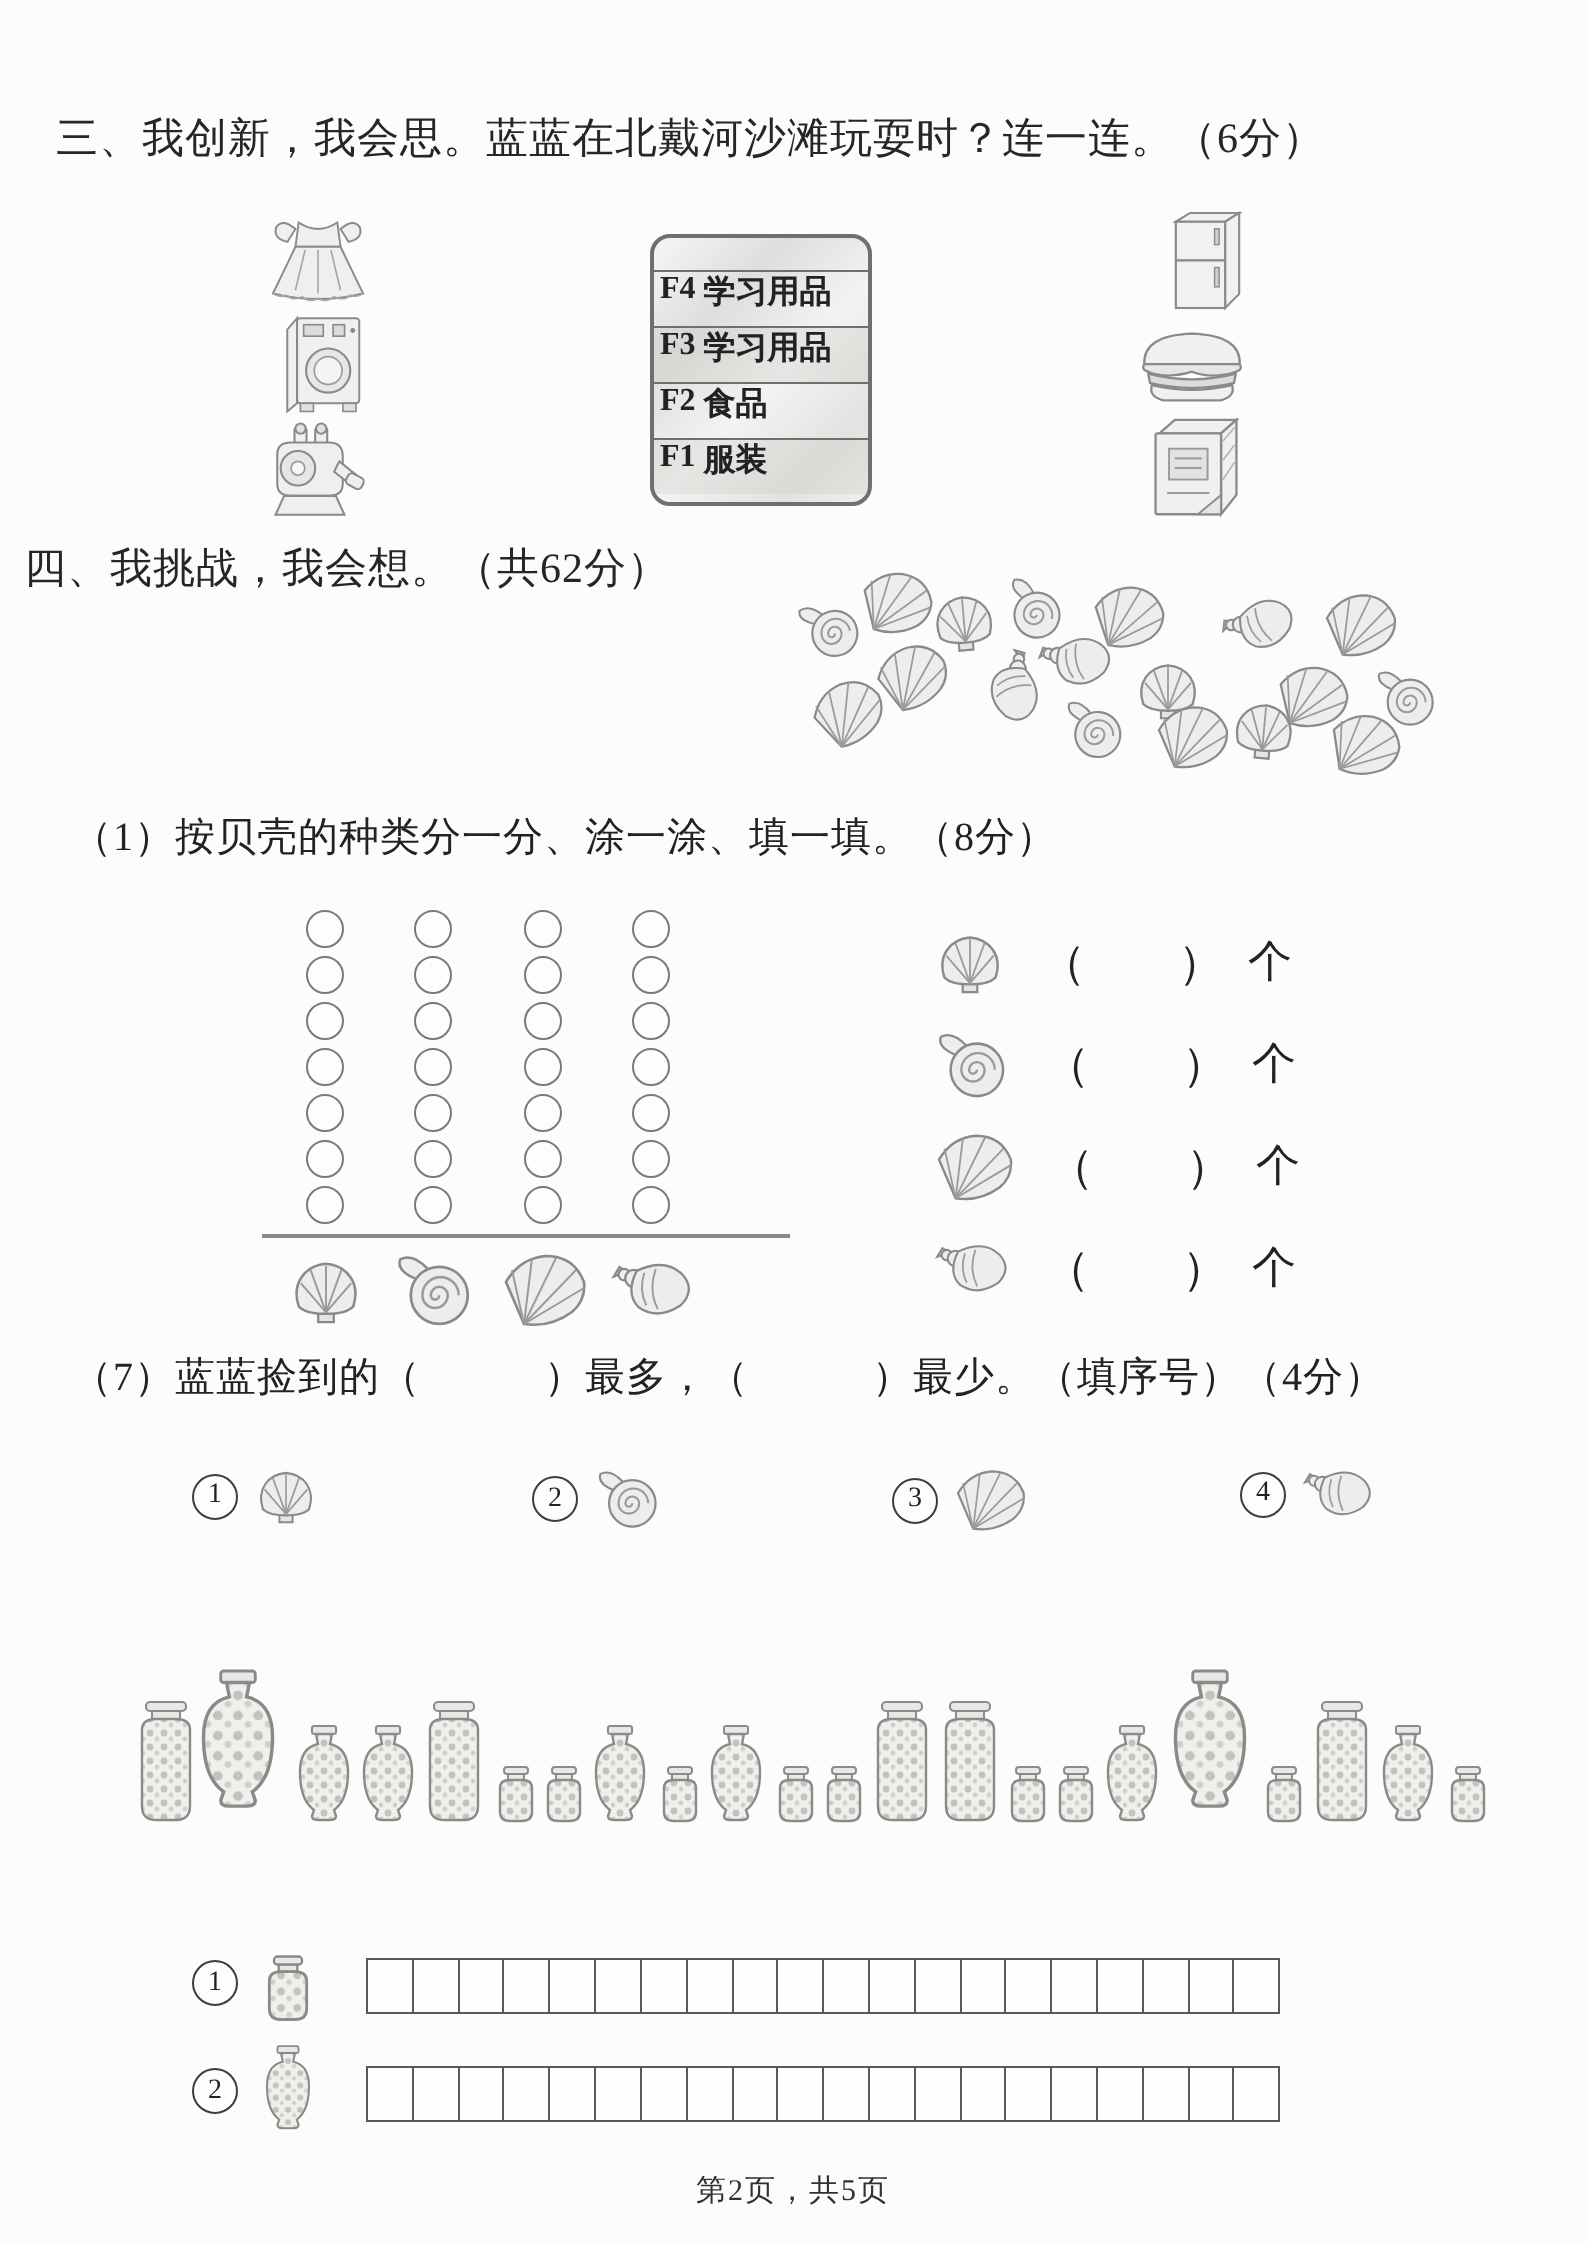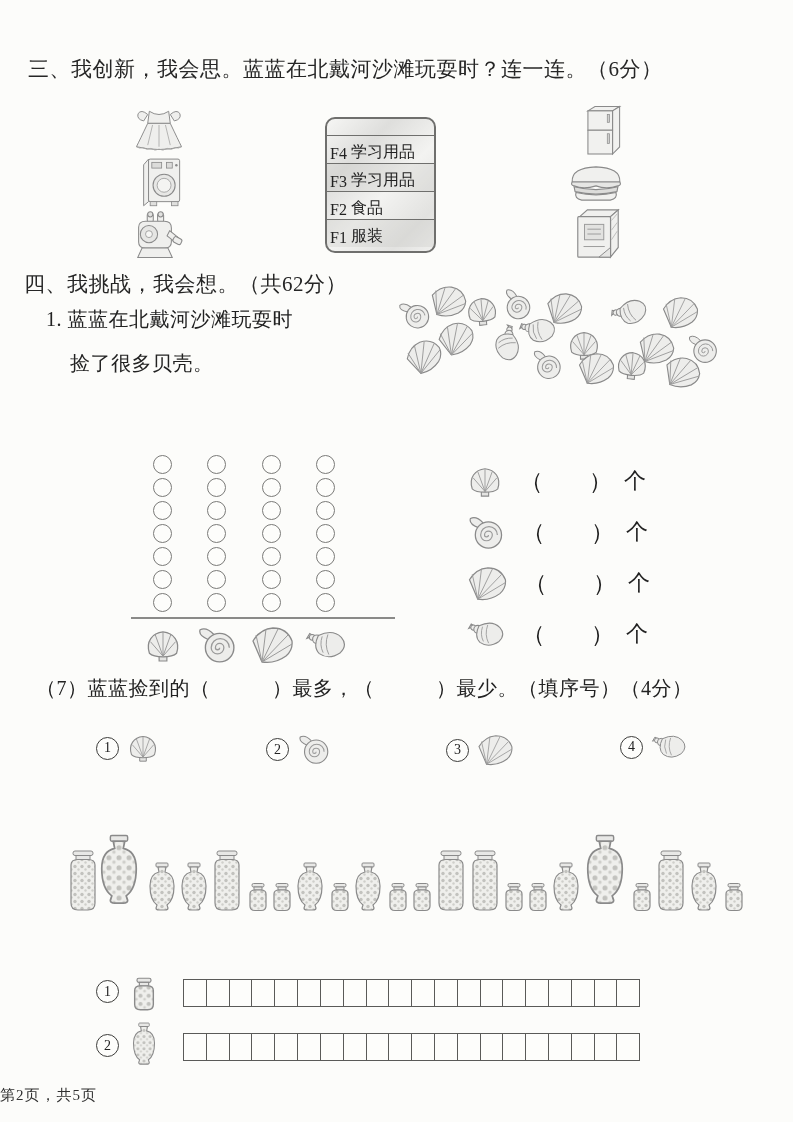--- a/index.html
+++ b/index.html
@@ -12,22 +12,22 @@
   .h1{font-size:21px;letter-spacing:.5px;white-space:nowrap;}
   .body-txt{font-size:20px;letter-spacing:.5px;white-space:nowrap;}
   .ink{color:#262626;}
   
   .floor-table{
     width:107px;height:132px;border:2px solid #6f6f6d;border-radius:10px;
     background:linear-gradient(135deg,#f6f6f4 0%,#dededc 28%,#f3f3f1 55%,#e2e2e0 82%,#f0f0ee 100%);
     overflow:hidden;
   }
   .floor-row{
-    height:27px;border-top:1.5px solid #6f6f6d;display:flex;align-items:flex-end;
-    padding-left:3px;font-size:16px;white-space:nowrap;letter-spacing:0;
+    height:27px;border-top:1.5px solid #6f6f6d;display:flex;align-items:flex-start;
+    padding-left:3px;font-size:16px;white-space:nowrap;letter-spacing:0;font-weight:bold;
   }
   .floor-row:nth-child(odd){background:rgba(190,190,188,.25);}
   
   .tally-circle{
     position:absolute;width:17px;height:17px;border:1.6px solid #7a7a78;border-radius:50%;
     background:#fdfdfb;
   }
   .axis-line{position:absolute;background:#8a8a88;}
   
   .count-row{position:absolute;display:flex;align-items:center;height:42px;}
@@ -41,21 +41,21 @@
     align-items:center;justify-content:center;font-size:14px;line-height:1;flex:0 0 auto;
     background:#fdfdfb;
   }
   .option-item{position:absolute;display:flex;align-items:center;gap:7px;}
   
   .grid-row{position:absolute;display:flex;}
   .grid-cell{
     width:22px;height:26px;border:1.2px solid #5a5a58;margin-left:-1.2px;background:#fdfdfb;
   }
   .grid-cell:first-child{margin-left:0;}
-  .footer{font-size:15px;color:#303030;width:100%;letter-spacing:1px;}
+  .footer{font-size:15px;color:#303030;text-align:center;width:100%;letter-spacing:1px;}
   svg{display:block;}
 </style>
 </head>
 <body>
 
 <svg width="0" height="0" style="position:absolute">
   <defs>
     <pattern id="porc" width="7" height="7" patternUnits="userSpaceOnUse">
       <rect width="7" height="7" fill="#efefec"></rect>
       <circle cx="2" cy="2.5" r="1.7" fill="#c2c2be"></circle>
@@ -239,24 +239,22 @@
     <svg width="56" height="40">
         <use href="#sym-burger"></use>
       </svg>
   </div>
   <div class="abs" style="left:572px;top:207px">
     <svg width="52" height="54">
         <use href="#sym-book"></use>
       </svg>
   </div>
 
-  <div class="abs h1 ink" style="left:24px;top:270px">四、我挑战，我会想。（共62分）</div>
-
-  <div class="abs body-txt" style="left:46px;top:306px">1. 蓝蓝在北戴河沙滩玩耍时</div>
-  <div class="abs body-txt" style="left:70px;top:350px">捡了很多贝壳。</div>
+  <div class="abs h1 ink" style="left:12px;top:270px">四、我挑战，我会想。（共62分）</div>
+
 
   <div id="shell-scatter" class="abs" style="left:0;top:0;width:793px;height:0">
       <div class="abs" style="left: 398px; top: 300px; transform: rotate(-10deg);">
         <svg width="34" height="30">
           <use href="#sym-spiral"></use>
         </svg>
       </div>
       <div class="abs" style="left: 428px; top: 285px; transform: rotate(10deg);">
         <svg width="40" height="33">
           <use href="#sym-fan"></use>
@@ -337,20 +335,21 @@
           <use href="#sym-clam"></use>
         </svg>
       </div>
       <div class="abs" style="left: 662px; top: 356px; transform: rotate(15deg);">
         <svg width="40" height="33">
           <use href="#sym-fan"></use>
         </svg>
       </div>
     </div>
 
+  <div class="abs body-txt" style="left:36px;top:405px">（1）按贝壳的种类分一分、涂一涂、填一填。（8分）</div>
 
   <div id="tally-chart" class="abs" style="left:135px;top:450px;width:262px;height:215px">
       <div class="tally-circle" style="left: 18px; top: 5px;"></div>
       <div class="tally-circle" style="left: 18px; top: 28px;"></div>
       <div class="tally-circle" style="left: 18px; top: 51px;"></div>
       <div class="tally-circle" style="left: 18px; top: 74px;"></div>
       <div class="tally-circle" style="left: 18px; top: 97px;"></div>
       <div class="tally-circle" style="left: 18px; top: 120px;"></div>
       <div class="tally-circle" style="left: 18px; top: 143px;"></div>
       <div class="tally-circle" style="left: 72px; top: 5px;"></div>

